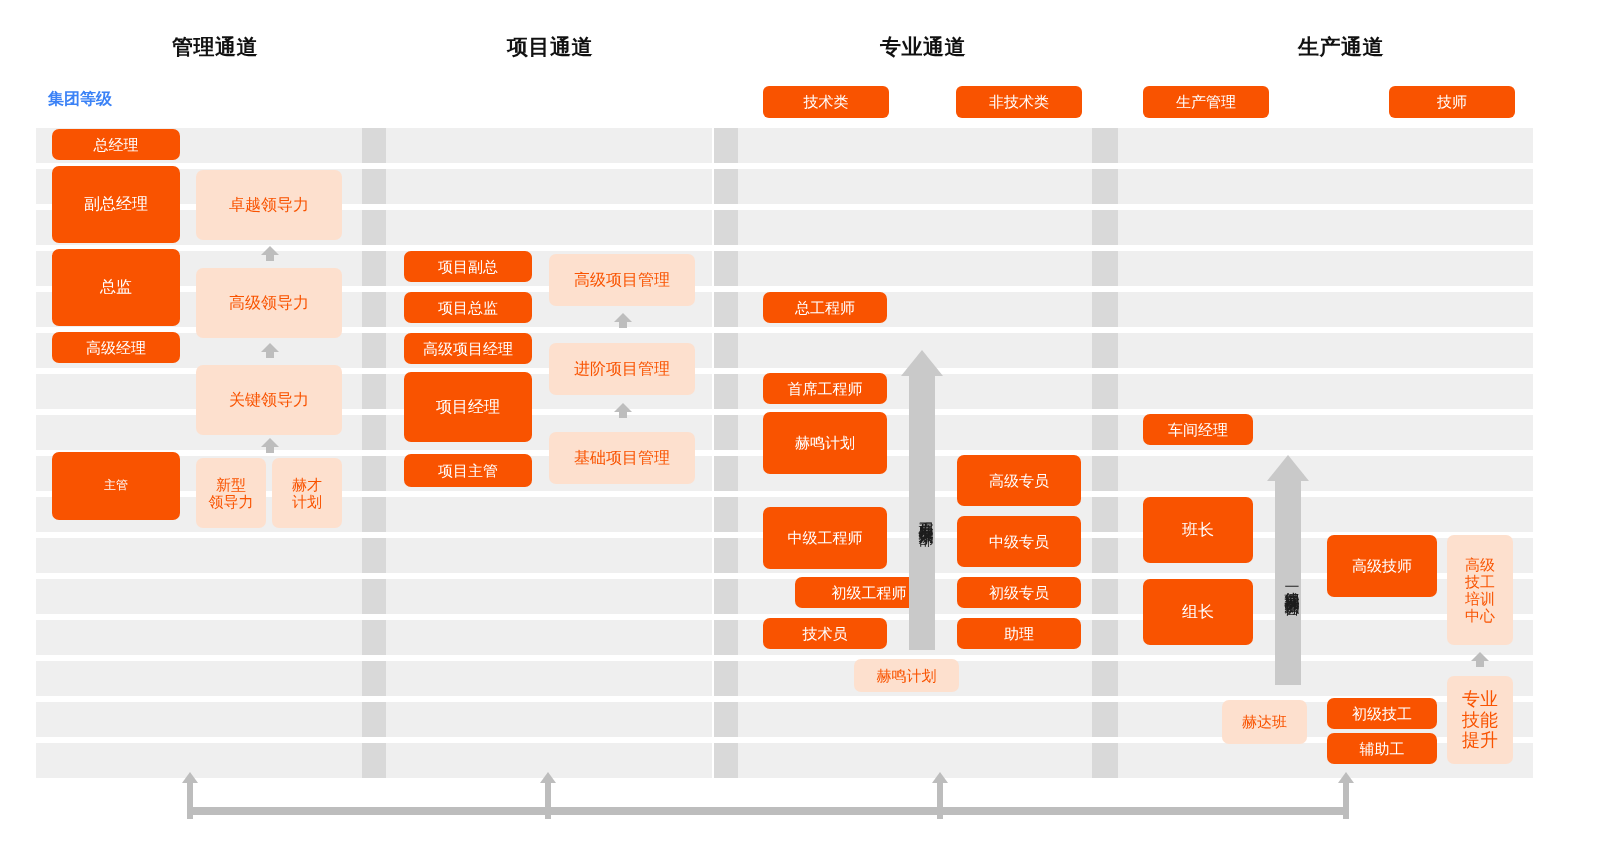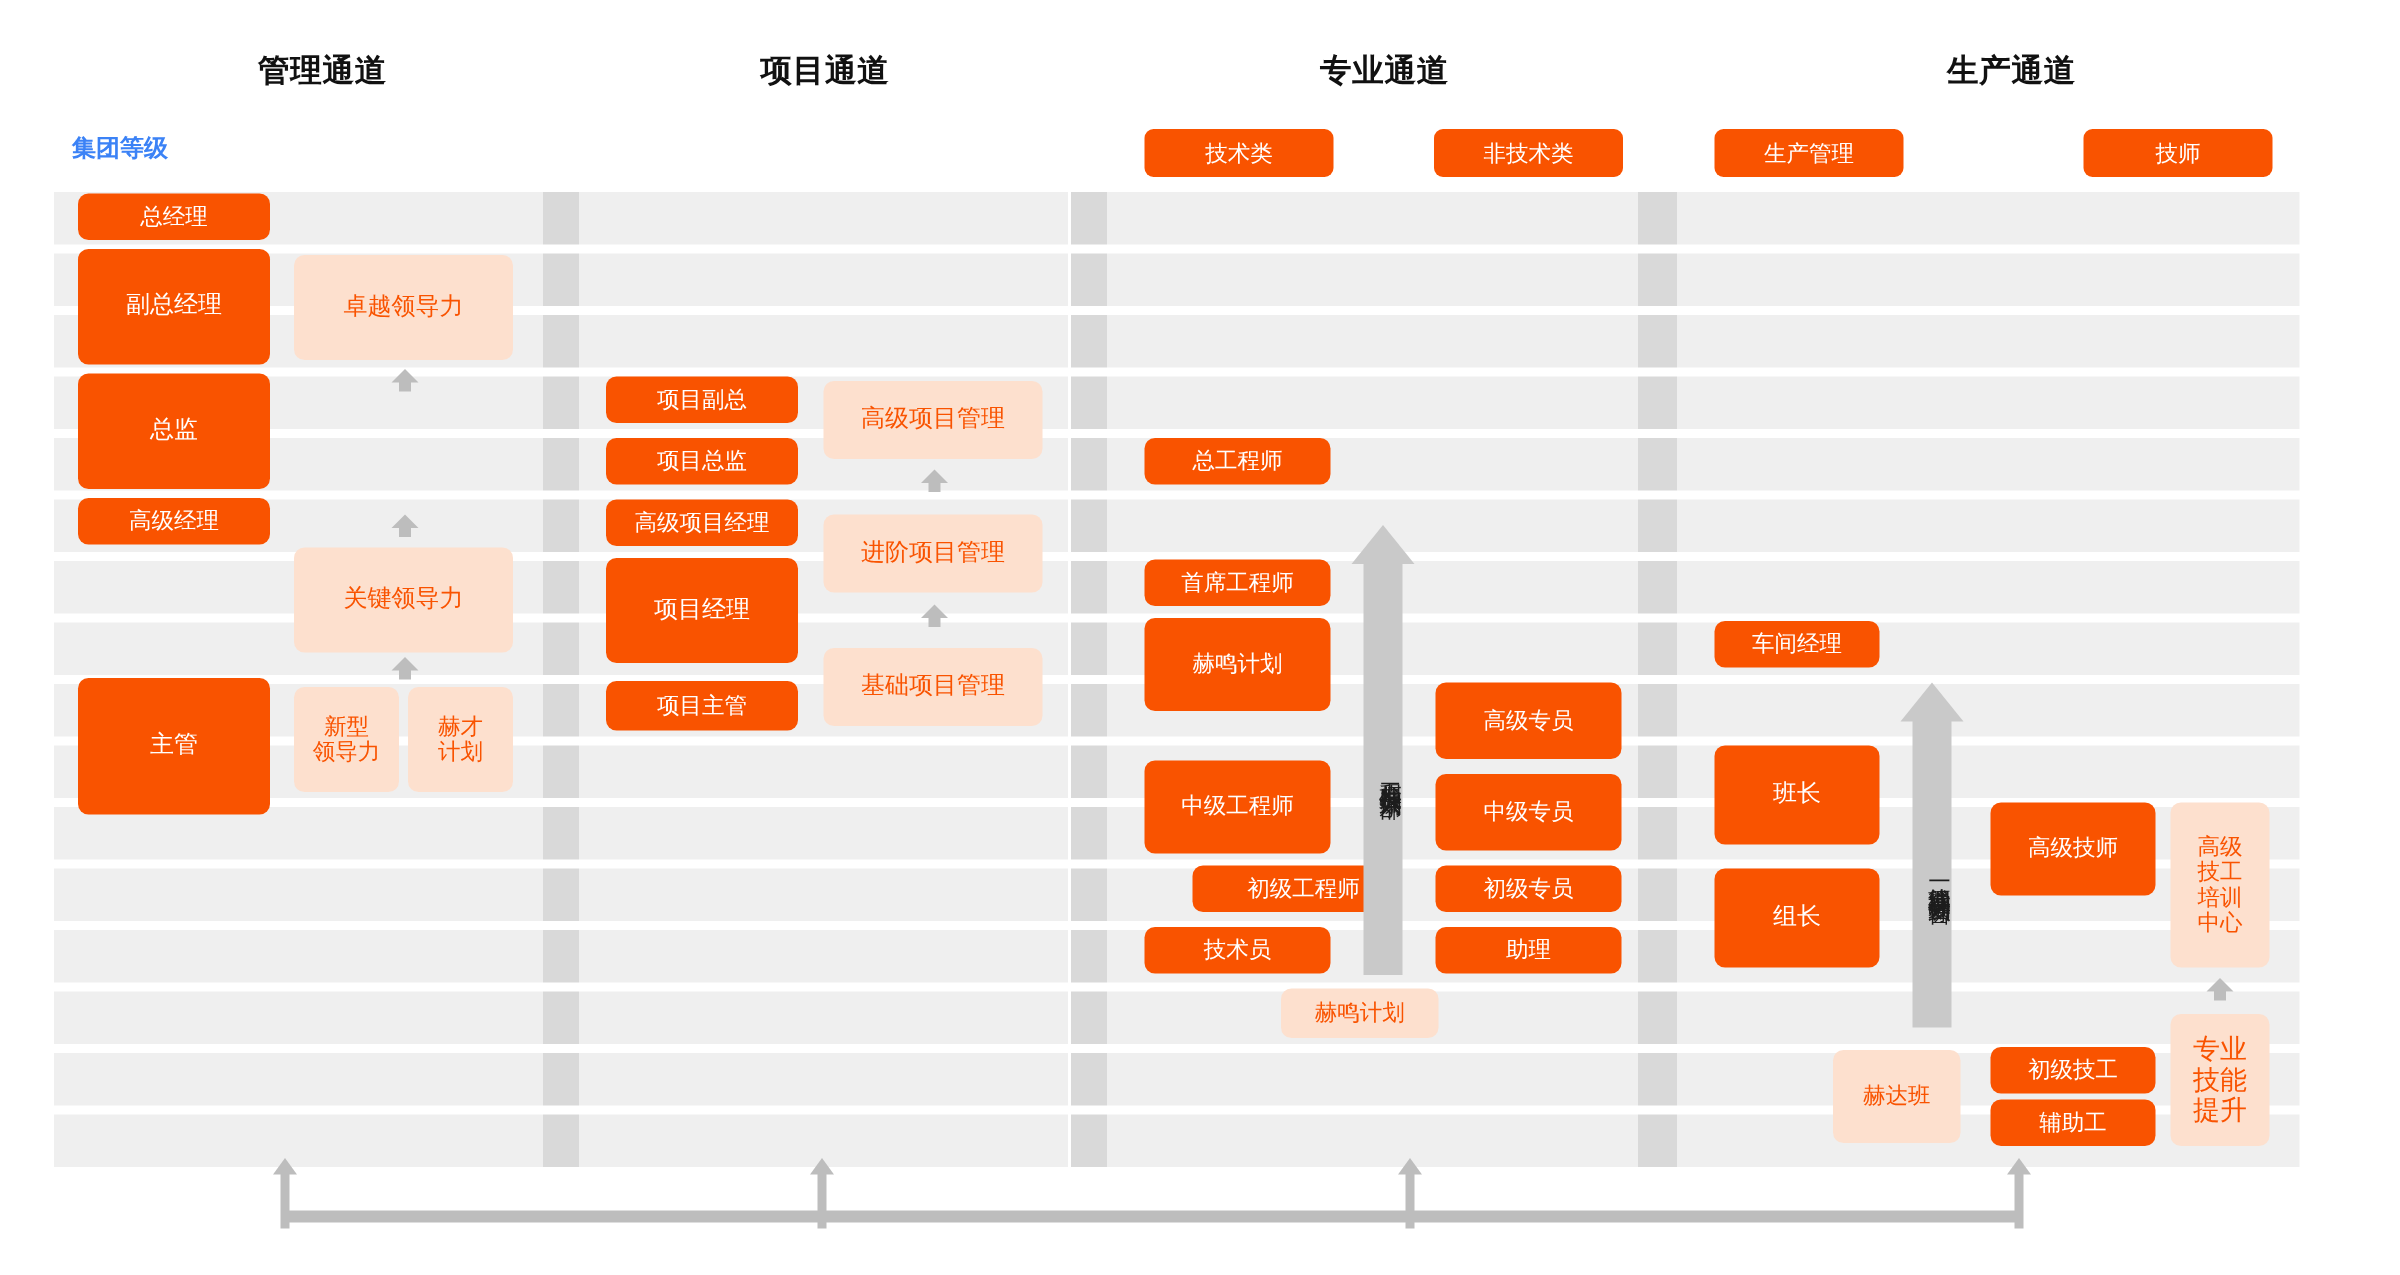--- a/index.html
+++ b/index.html
@@ -243,27 +243,28 @@
       <div class="band" style="left: 1118px; top: 743px; width: 415px; height: 35px;"></div>
       <div class="band-sep" style="left: 362px; top: 743px; width: 24px; height: 35px;"></div>
       <div class="band-sep" style="left: 714px; top: 743px; width: 24px; height: 35px;"></div>
       <div class="band-sep" style="left: 1092px; top: 743px; width: 26px; height: 35px;"></div>
     </div>
 
   <div class="box solid" style="left:52px;top:129px;width:128px;height:31px;font-size:15px;">总经理</div>
   <div class="box solid" style="left:52px;top:166px;width:128px;height:77px;font-size:16px;">副总经理</div>
   <div class="box solid" style="left:52px;top:249px;width:128px;height:77px;font-size:16px;">总监</div>
   <div class="box solid" style="left:52px;top:332px;width:128px;height:31px;font-size:15px;">高级经理</div>
-  <div class="box solid" style="left:52px;top:452px;width:128px;height:91px;font-size:16px;">主管</div>
+  <div class="box solid" style="left:52px;top:452px;width:128px;height:68px;font-size:12px;">主管</div>
 
   <div class="box light" style="left:196px;top:170px;width:146px;height:70px;font-size:16px;">卓越领导力</div>
   <div class="uparrow" style="left:261px;top:246px;">
     <span class="head"></span>
       <span class="stem"></span>
   </div>
+  <div class="box light" style="left:196px;top:268px;width:146px;height:70px;font-size:16px;">高级领导力</div>
   <div class="uparrow" style="left:261px;top:343px;">
     <span class="head"></span>
       <span class="stem"></span>
   </div>
   <div class="box light" style="left:196px;top:365px;width:146px;height:70px;font-size:16px;">关键领导力</div>
   <div class="uparrow" style="left:261px;top:438px;">
     <span class="head"></span>
       <span class="stem"></span>
   </div>
   <div class="box light" style="left:196px;top:458px;width:70px;height:70px;font-size:15px;white-space:pre-line;">新型
@@ -312,21 +313,21 @@
   <div class="box solid" style="left:1143px;top:414px;width:110px;height:31px;font-size:15px;">车间经理</div>
   <div class="box solid" style="left:1143px;top:497px;width:110px;height:66px;font-size:16px;">班长</div>
   <div class="box solid" style="left:1143px;top:579px;width:110px;height:66px;font-size:16px;">组长</div>
 
   <div class="bigarrow" style="left:1267px;top:455px;width:42px;height:230px;">
     <span class="ahead"></span>
     <span class="abody" style="left:8px;top:25px;width:26px;height:205px;"></span>
     <span class="alabel" style="left:8px;top:30px;width:26px;height:198px;">一线管理发展计划训练营</span>
   </div>
 
-  <div class="box light" style="left:1222px;top:700px;width:85px;height:62px;font-size:15px;">赫达班</div>
+  <div class="box light" style="left:1222px;top:700px;width:85px;height:44px;font-size:15px;">赫达班</div>
 
   <div class="box solid" style="left:1327px;top:535px;width:110px;height:62px;font-size:15px;">高级技师</div>
   <div class="box solid" style="left:1327px;top:698px;width:110px;height:31px;font-size:15px;">初级技工</div>
   <div class="box solid" style="left:1327px;top:733px;width:110px;height:31px;font-size:15px;">辅助工</div>
 
   <div class="box light" style="left:1447px;top:535px;width:66px;height:110px;font-size:15px;white-space:pre-line;">高级
 技工
 培训
 中心</div>
   <div class="uparrow" style="left:1471px;top:652px;">

